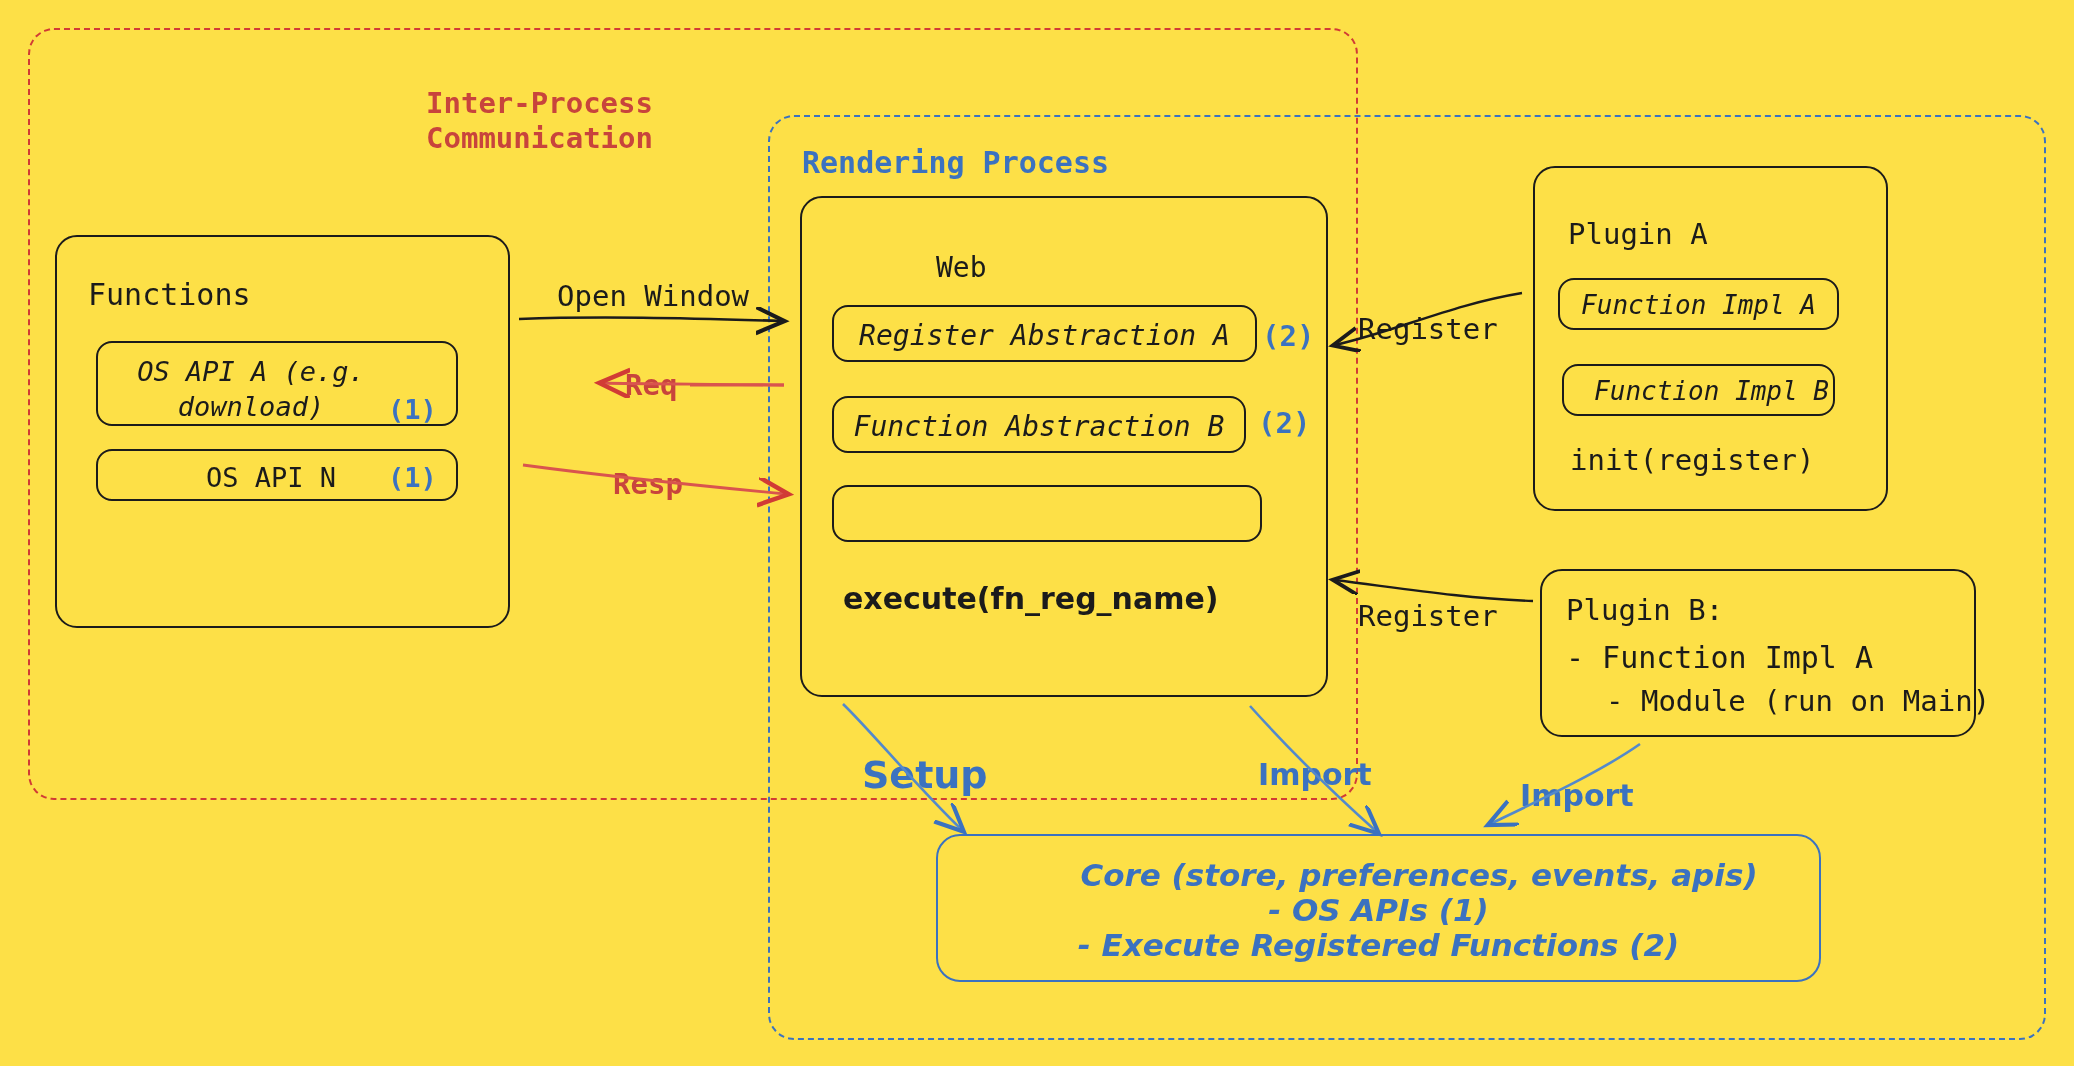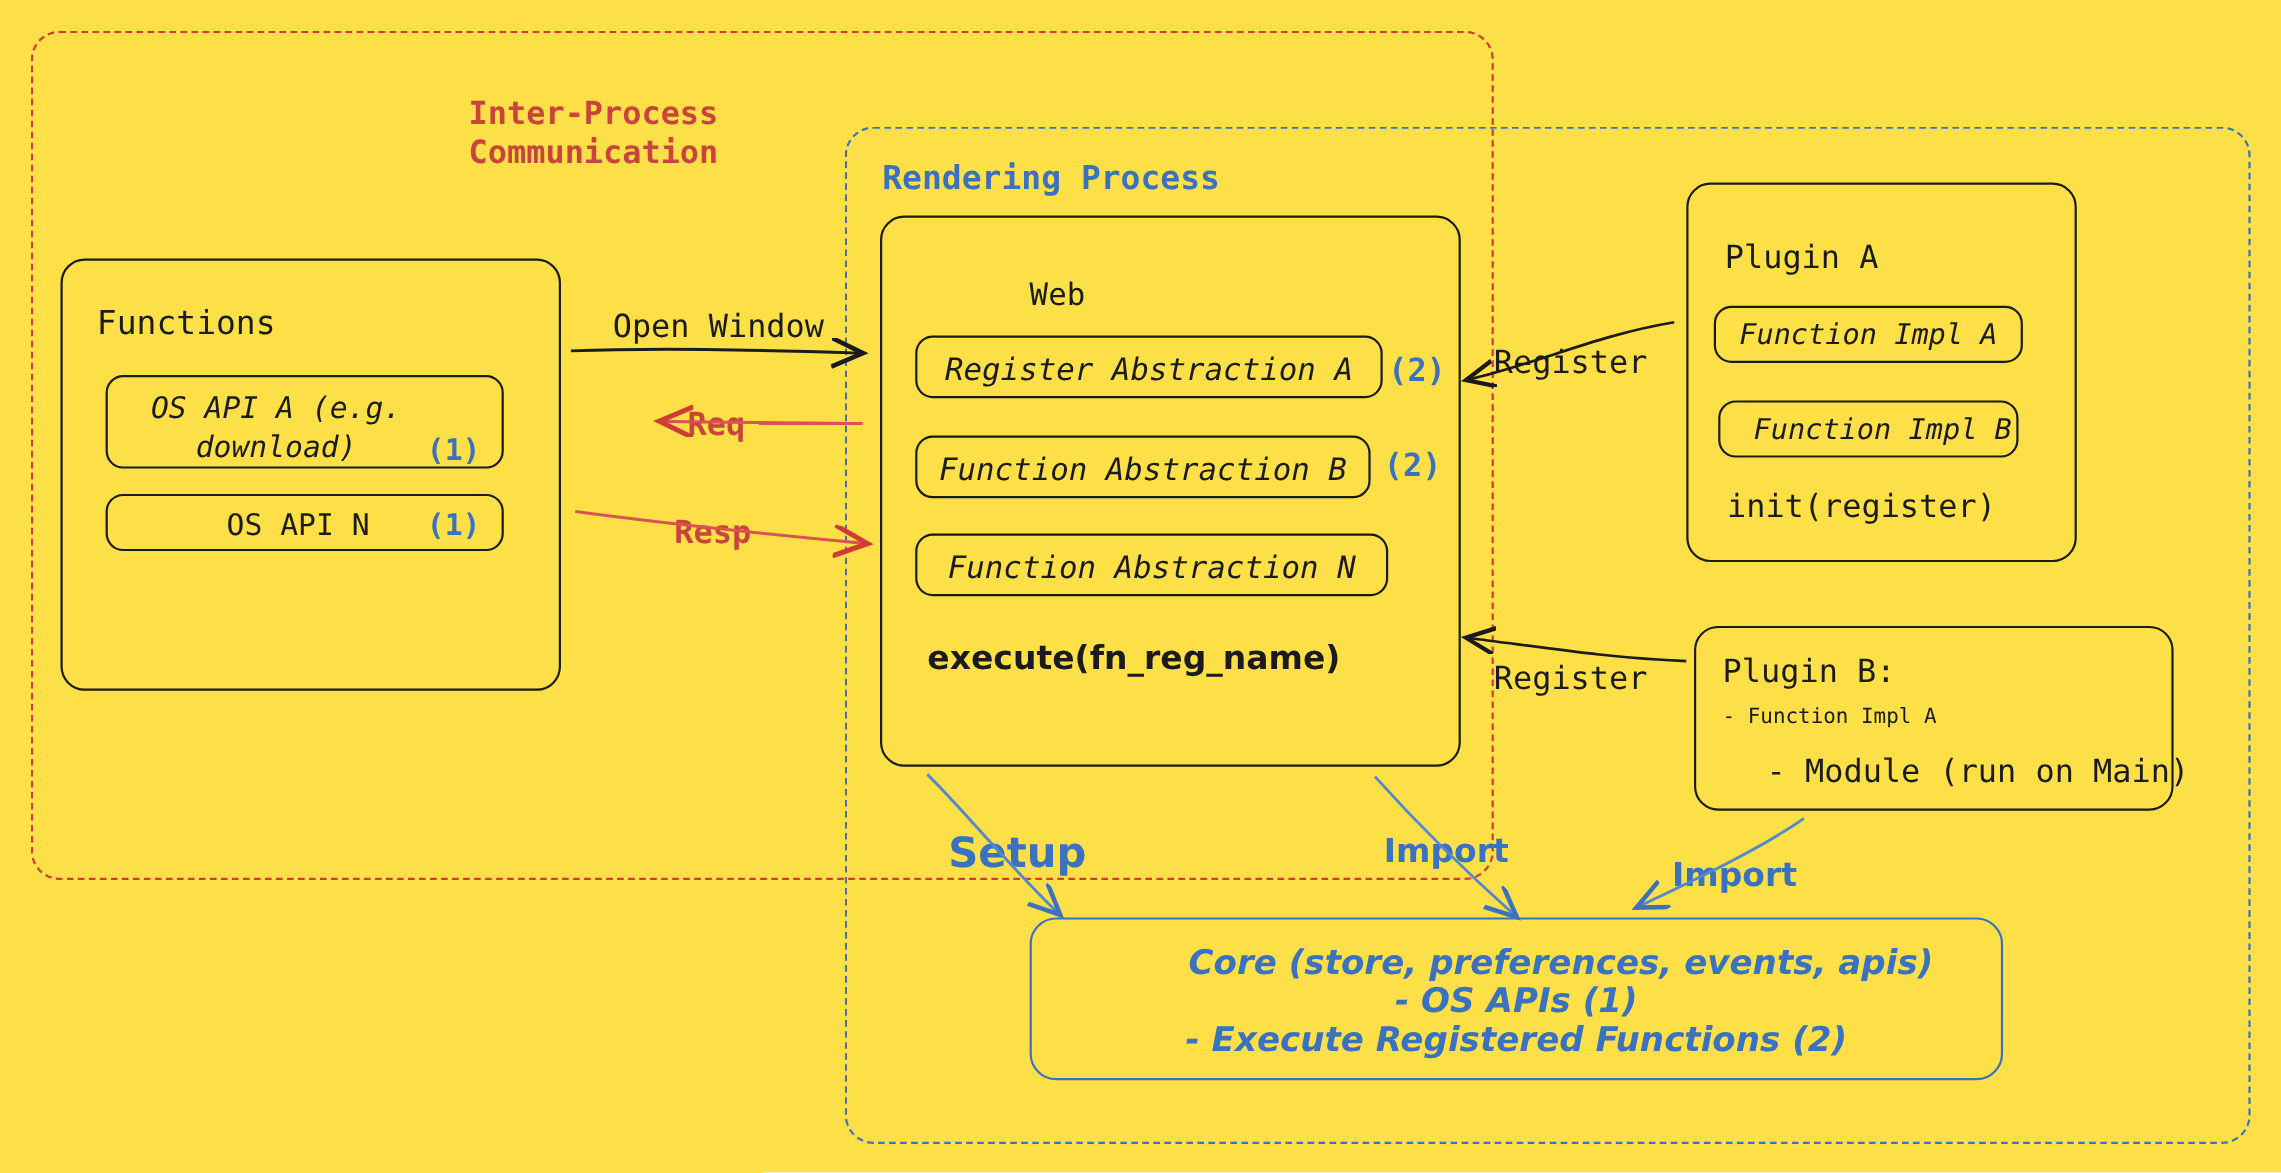--- a/index.html
+++ b/index.html
@@ -102,38 +102,37 @@
 
   <div class="node inner" style="left:832px; top:305px; width:425px; height:57px;"></div>
   <div class="lbl center" style="left:832px; top:318px; width:425px; font-size:28px;">Register Abstraction A</div>
   <div class="lbl blue-text" style="left:1262px; top:318px; font-size:29px; font-weight:bold;">(2)</div>
 
   <div class="node inner" style="left:832px; top:396px; width:414px; height:57px;"></div>
   <div class="lbl center" style="left:832px; top:409px; width:414px; font-size:28px;">Function Abstraction B</div>
   <div class="lbl blue-text" style="left:1258px; top:405px; font-size:29px; font-weight:bold;">(2)</div>
 
   <div class="node inner" style="left:832px; top:485px; width:430px; height:57px;"></div>
-  <div class="lbl center" style="left:832px; top:498px; width:430px; font-size:28px;">Function Abstraction N</div>
 
   <div class="lbl hand" style="left:843px; top:580px; font-size:30px; font-weight:bold;">execute(fn_reg_name)</div>
 
   <div class="node" style="left:1533px; top:166px; width:355px; height:345px;"></div>
   <div class="lbl" style="left:1568px; top:216px; font-size:29px;">Plugin A</div>
 
   <div class="node inner" style="left:1558px; top:278px; width:281px; height:52px;"></div>
   <div class="lbl center" style="left:1558px; top:289px; width:281px; font-size:26px;">Function Impl A</div>
 
   <div class="node inner" style="left:1562px; top:364px; width:273px; height:52px;"></div>
   <div class="lbl center" style="left:1562px; top:375px; width:299px; font-size:26px;">Function Impl B</div>
 
   <div class="lbl" style="left:1570px; top:442px; font-size:29px;">init(register)</div>
 
   <div class="node" style="left:1540px; top:569px; width:436px; height:168px;"></div>
   <div class="lbl" style="left:1566px; top:592px; font-size:29px;">Plugin B:</div>
-  <div class="lbl" style="left:1566px; top:639px; font-size:19px;">- Function Impl A</div>
+  <div class="lbl" style="left:1566px; top:639px; font-size:30px;">- Function Impl A</div>
   <div class="lbl" style="left:1566px; top:683px; font-size:29px;margin-left:40px;">- Module (run on Main)</div>
 
   <div class="core-box" style="left:936px; top:834px; width:885px; height:148px;"></div>
   <div class="lbl blue-text hand center" style="left:936px; top:856px; width:966px; font-size:31px;">Core (store, preferences, events, apis)</div>
   <div class="lbl blue-text hand center" style="left:936px; top:891px; width:885px; font-size:31px;">- OS APIs (1)</div>
   <div class="lbl blue-text hand center" style="left:936px; top:926px; width:885px; font-size:31px;">- Execute Registered Functions (2)</div>
 
   <div class="lbl" style="left:557px; top:278px; font-size:29px;">Open Window</div>
   <div class="lbl red-text" style="left:625px; top:367px; font-size:29px; font-weight:bold;">Req</div>
   <div class="lbl red-text" style="left:613px; top:466px; font-size:29px; font-weight:bold;">Resp</div>

